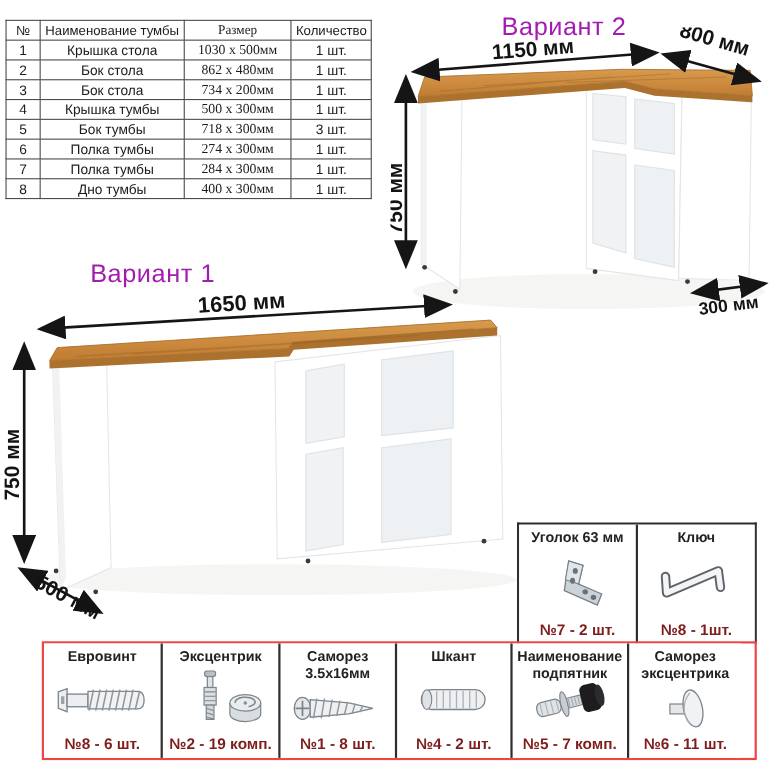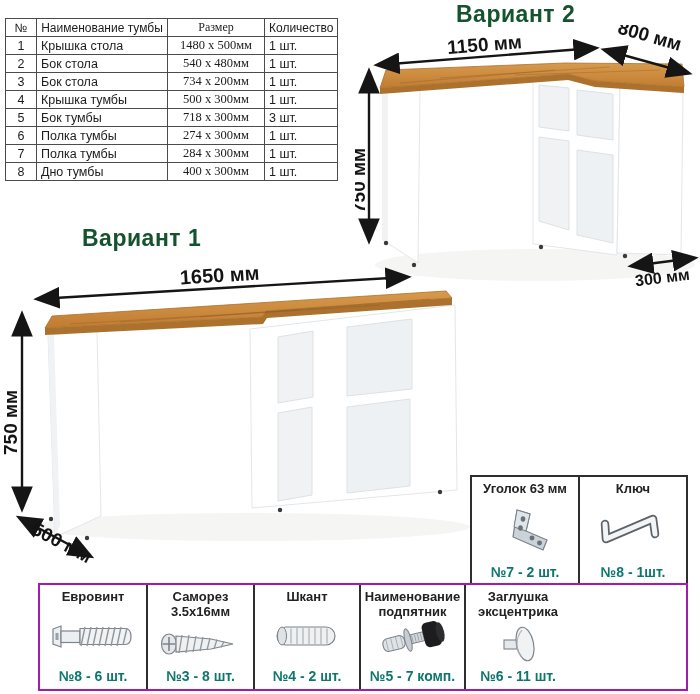--- a/index.html
+++ b/index.html
@@ -5,43 +5,43 @@
   html,body{margin:0;padding:0;background:#ffffff;}
   .sheet{position:relative;width:700px;height:694px;background:#ffffff;overflow:hidden;
          font-family:"Liberation Sans","DejaVu Sans",sans-serif;color:#1c1c1c;}
 
   
   .parts-table{position:absolute;left:5px;top:18px;border-collapse:collapse;font-size:12.5px;}
   .parts-table th,.parts-table td{border:1.5px solid #4b4b4b;padding:1px 4px;height:15px;
          white-space:nowrap;font-weight:normal;}
   .parts-table th{text-align:center;font-size:12px;}
   .col-num{width:22px;text-align:center;}
-  .col-name{width:122px;text-align:left;}
+  .col-name{width:122px;text-align:center;}
   .col-size{width:88px;text-align:center;font-family:Liberation Serif, serif;}
-  .col-qty{width:58px;text-align:left;}
+  .col-qty{width:58px;text-align:center;}
 
   
-  .variant-title{position:absolute;font-size:23px;font-weight:bold;color:#14532d;letter-spacing:.5px;}
+  .variant-title{position:absolute;font-size:23px;font-weight:normal;color:#a21caf;letter-spacing:.5px;margin-top:10px;}
   .vt2{left:456px;top:1px;}
   .vt1{left:82px;top:225px;}
 
   .drawing{position:absolute;}
 
   
   .corner-box{position:absolute;left:470px;top:475px;width:218px;height:110px;
         border:2px solid #2e2e2e;border-bottom:none;display:grid;grid-template-columns:106px 108px;box-sizing:border-box;}
   .bottom-row{position:absolute;left:38px;top:583px;width:650px;height:108px;
-        border:2px solid #a21caf;display:grid;
+        border:2px solid #ef4444;display:grid;
         grid-template-columns:106px 107px 106px 105px 106px 104px;box-sizing:border-box;}
   .hw-cell{border-left:2px solid #2e2e2e;display:flex;flex-direction:column;align-items:center;
         box-sizing:border-box;background:#ffffff;justify-content:flex-end;}
   .hw-cell:first-child{border-left:none;}
   .hw-title{font-weight:bold;font-size:13px;line-height:15px;text-align:center;padding-top:4px;color:#222;}
   .hw-icon{flex:1;display:flex;align-items:center;justify-content:center;width:100%;}
-  .hw-qty{font-weight:bold;font-size:14px;padding-bottom:5px;color:#0f766e;}
+  .hw-qty{font-weight:bold;font-size:14px;padding-bottom:5px;color:#7f1d1d;}
 
   svg text{font-family:"Liberation Sans","DejaVu Sans",sans-serif;}
   .dim-label{font-weight:bold;fill:#131313;}
 </style>
 </head>
 <body>
 
 <div class="sheet">
 
   <table class="parts-table">
@@ -50,27 +50,27 @@
         <th class="col-num">№</th>
         <th class="col-name">Наименование тумбы</th>
         <th class="col-size">Размер</th>
         <th class="col-qty">Количество</th>
       </tr>
     </thead>
     <tbody>
       <tr>
         <td class="col-num">1</td>
         <td class="col-name">Крышка стола</td>
-        <td class="col-size">1480 x 500мм</td>
+        <td class="col-size">1030 x 500мм</td>
         <td class="col-qty">1 шт.</td>
       </tr>
       <tr>
         <td class="col-num">2</td>
         <td class="col-name">Бок стола</td>
-        <td class="col-size">540 x 480мм</td>
+        <td class="col-size">862 x 480мм</td>
         <td class="col-qty">1 шт.</td>
       </tr>
       <tr>
         <td class="col-num">3</td>
         <td class="col-name">Бок стола</td>
         <td class="col-size">734 x 200мм</td>
         <td class="col-qty">1 шт.</td>
       </tr>
       <tr>
         <td class="col-num">4</td>
@@ -249,34 +249,54 @@
             <rect x="12.5" y="23" width="3" height="7" fill="#9aa1a8" stroke="none"></rect>
             <rect x="18" y="21" width="19" height="11.5"></rect>
             <path d="M37 18.5 H82 Q88 18.5 88 26.5 Q88 34.5 82 34.5 H37 Z" fill="#f0f2f3"></path>
           </g>
           <path d="M42 17 L38 36 M48 17 L44 36 M54 17 L50 36 M60 17 L56 36 M66 17 L62 36 M72 17 L68 36 M78 17 L74 36 M84 18 L80 35" stroke="#8f969c" stroke-width="1.4" fill="none"></path>
         </svg>
       </div>
       <div class="hw-qty">№8 - 6 шт.</div>
     </div>
 
+    <div class="hw-cell">
+      <div class="hw-title">Эксцентрик</div>
+      <div class="hw-icon">
+        <svg width="100" height="56" viewBox="0 0 100 56">
+          <g stroke="#7d848b" stroke-width="1.1">
+            <rect x="35" y="2" width="10" height="5" rx="2" fill="#b9c0c6"></rect>
+            <rect x="37.5" y="7" width="5" height="10" fill="#dfe3e6"></rect>
+            <rect x="34.5" y="17" width="11" height="16" fill="#dce0e3"></rect>
+            <path d="M35 21 h10 M35 25 h10 M35 29 h10" stroke-width="1" fill="none"></path>
+            <rect x="36.5" y="33" width="7" height="13" fill="#d2d7db"></rect>
+            <path d="M37 36 l6 2 M37 40 l6 2 M37 44 l6 1.5" stroke-width="1" fill="none"></path>
+            <path d="M58 31 v10 a14 7 0 0 0 28 0 v-10" fill="#d8dde0"></path>
+            <ellipse cx="72" cy="31" rx="14" ry="7.5" fill="#e9eced"></ellipse>
+            <path d="M63 31 a9 4.5 0 1 1 12 3.5" fill="none" stroke-width="1.4"></path>
+            <circle cx="72" cy="31" r="1.6" fill="#868d93" stroke="none"></circle>
+          </g>
+        </svg>
+      </div>
+      <div class="hw-qty">№2 - 19 комп.</div>
+    </div>
 
     <div class="hw-cell">
       <div class="hw-title">Саморез 3.5x16мм</div>
       <div class="hw-icon">
         <svg width="100" height="44" viewBox="0 0 100 44">
           <g stroke="#7d848b" stroke-width="1.2">
             <ellipse cx="18" cy="22" rx="7.5" ry="10" fill="#e4e8ea"></ellipse>
             <path d="M18 15 v14 M11.5 22 h13" stroke-width="1.6" fill="none"></path>
             <path d="M25 14 L60 17 L82 22 L60 27 L25 30 Z" fill="#eef0f2"></path>
           </g>
           <path d="M31 13 L28 31 M38 13 L35 31 M45 14 L42 30 M52 15 L49 29 M59 16 L56 28 M66 17.5 L63 27 M73 19.5 L70 25.5" stroke="#8f969c" stroke-width="1.3" fill="none"></path>
         </svg>
       </div>
-      <div class="hw-qty">№3 - 8 шт.</div>
+      <div class="hw-qty">№1 - 8 шт.</div>
     </div>
 
     <div class="hw-cell">
       <div class="hw-title">Шкант</div>
       <div class="hw-icon">
         <svg width="100" height="44" viewBox="0 0 100 44">
           <rect x="20" y="13" width="58" height="18" rx="9" fill="#eef0f2" stroke="#7d848b" stroke-width="1.2"></rect>
           <ellipse cx="25" cy="22" rx="4.5" ry="9" fill="#dfe3e6" stroke="#7d848b" stroke-width="1"></ellipse>
           <path d="M34 14.5 V29.5 M40 14 V30 M46 14 V30 M52 14 V30 M58 14 V30 M64 14 V30 M70 14.5 V29.5" stroke="#aab1b7" stroke-width="1.2" fill="none"></path>
         </svg>
@@ -296,21 +316,21 @@
             <path d="M30 6 l0 7 M33 6 l0 7 M36 6 l0 7 M39 6 l0 7" stroke="#9aa1a8" stroke-width="0.9" fill="none"></path>
             <rect x="41.5" y="-3" width="17" height="25" rx="5" fill="#1d1d1f"></rect>
             <ellipse cx="58.5" cy="9.5" rx="4" ry="10" fill="#2c2c2e"></ellipse>
           </g>
         </svg>
       </div>
       <div class="hw-qty">№5 - 7 комп.</div>
     </div>
 
     <div class="hw-cell">
-      <div class="hw-title">Заглушка эксцентрика</div>
+      <div class="hw-title">Саморез эксцентрика</div>
       <div class="hw-icon">
         <svg width="100" height="46" viewBox="0 0 100 46">
           <rect x="36" y="19" width="13" height="9" fill="#e4e8ea" stroke="#7d848b" stroke-width="1.1"></rect>
           <ellipse cx="57" cy="23" rx="8.5" ry="17" fill="#f0f2f3" stroke="#7d848b" stroke-width="1.2" transform="rotate(-12 57 23)"></ellipse>
           <path d="M54 9 a22 22 0 0 0 0 28" fill="none" stroke="#aab1b7" stroke-width="1.1"></path>
         </svg>
       </div>
       <div class="hw-qty">№6 - 11 шт.</div>
     </div>
   </div>

